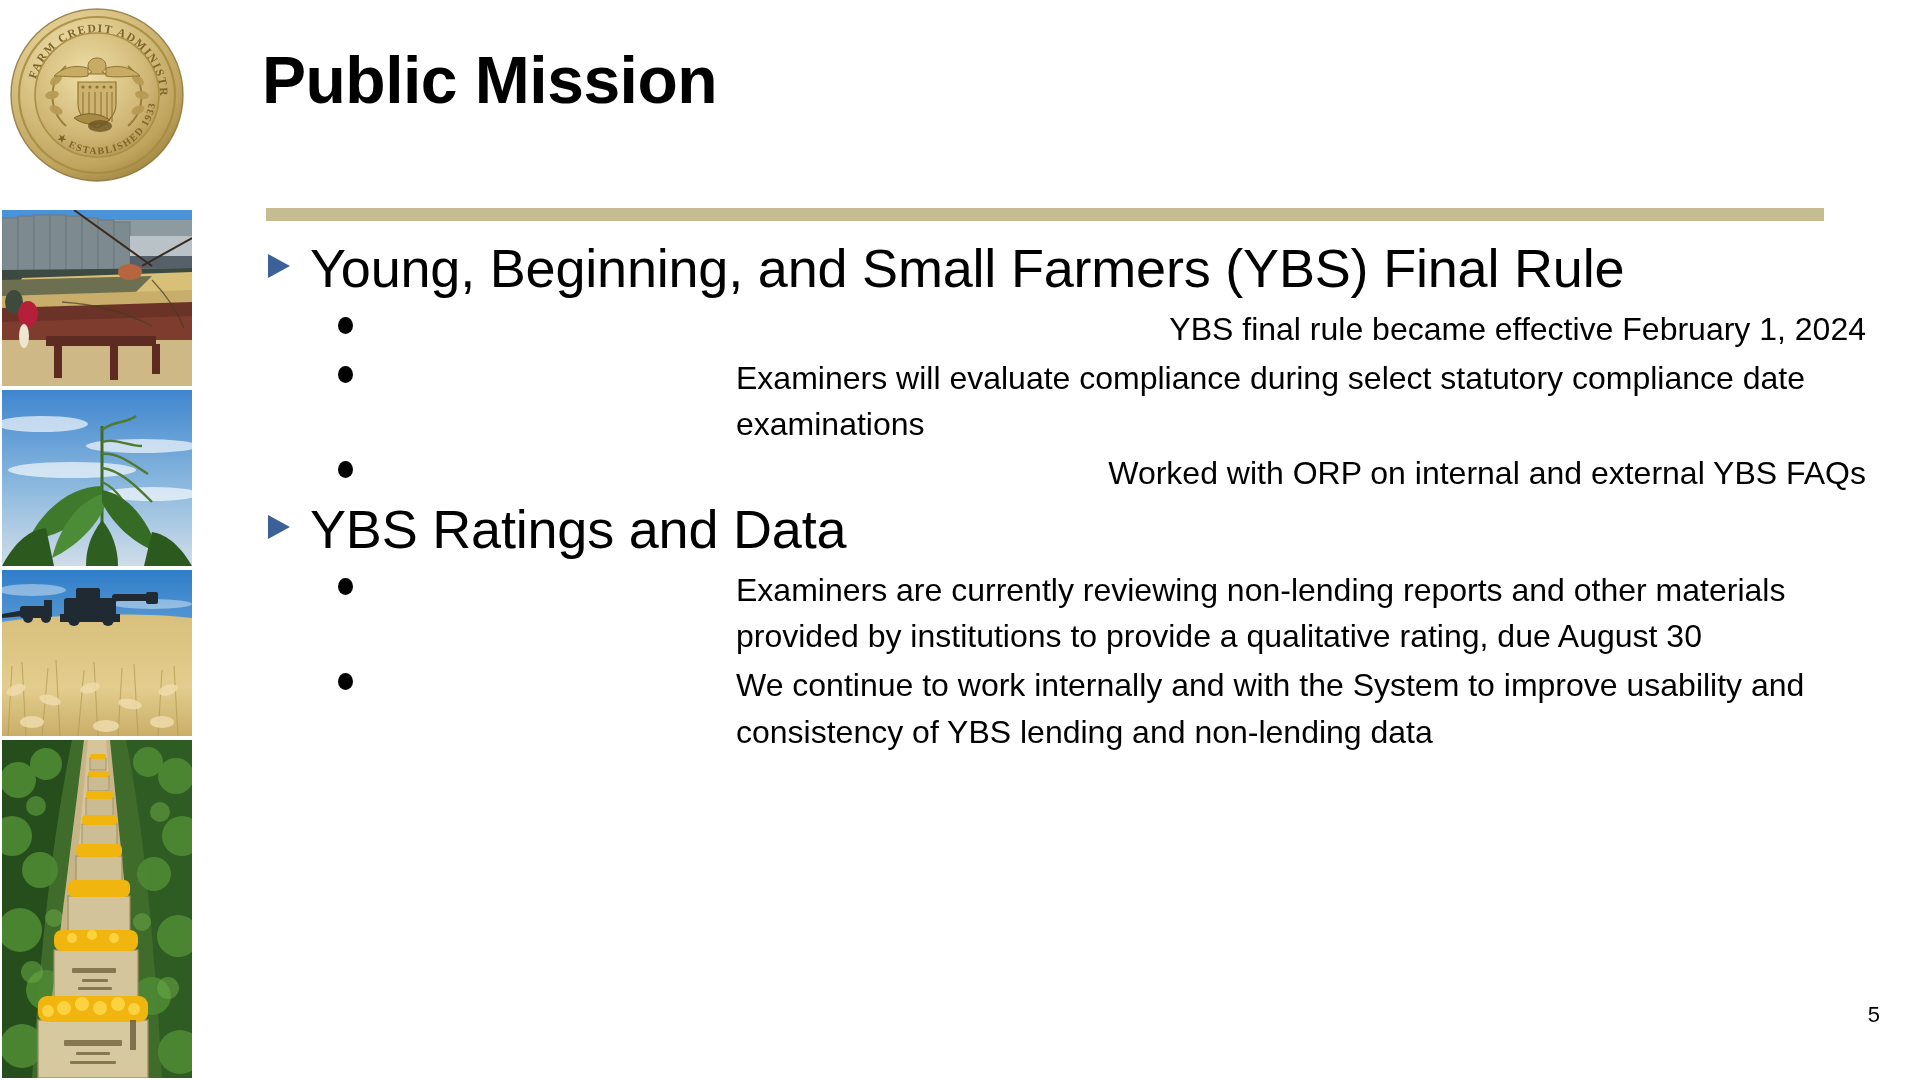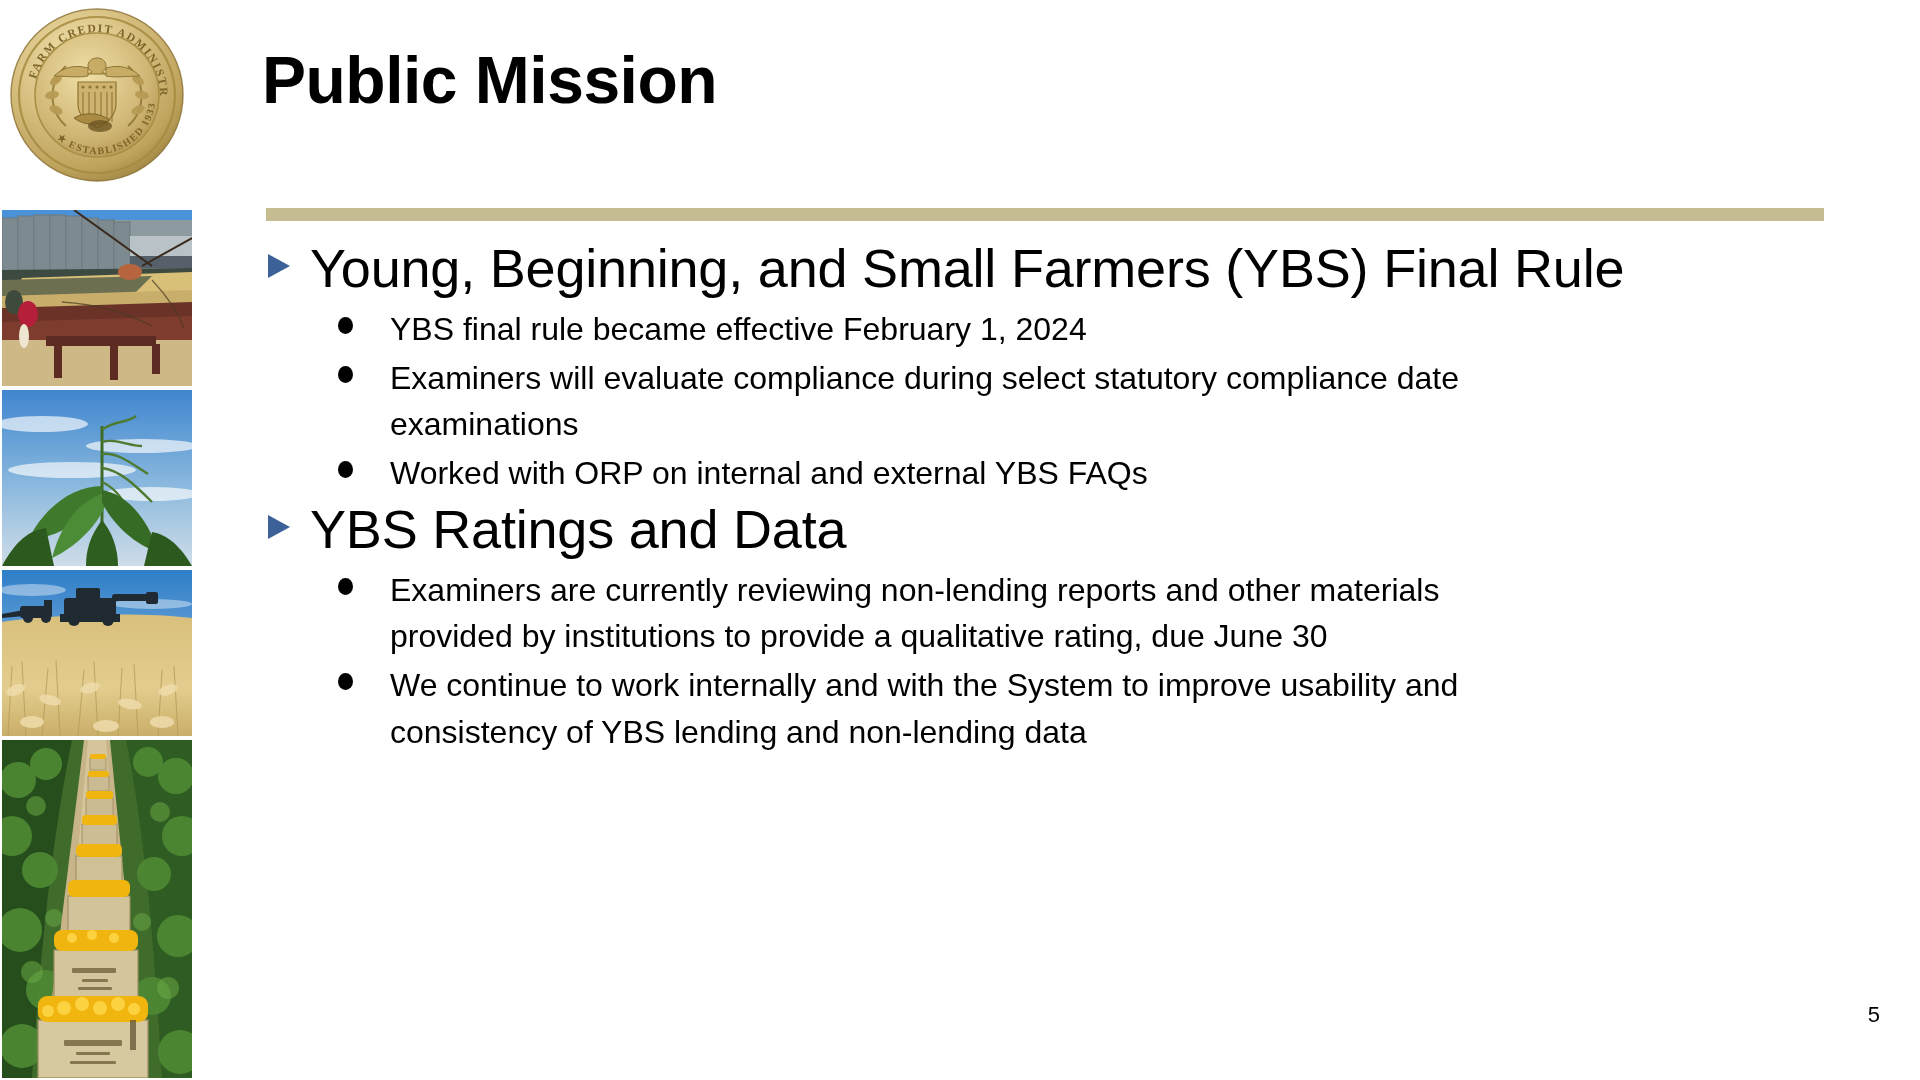--- a/index.html
+++ b/index.html
@@ -100,20 +100,21 @@
     line-height: 1.22;
     letter-spacing: -0.2px;
   }
 
   
   .lvl2 {
     display: flex;
     align-items: flex-start;
     margin-top: 2px;
     padding-left: 72px;
+    justify-content: space-between;
   }
   .dot {
     flex: 0 0 auto;
     width: 16px;
     margin-right: 36px;
     padding-top: 11px;
   }
   .dot span {
     display: block;
     width: 15px; height: 17px;
@@ -479,21 +480,21 @@
           <polygon points="2,2 24,14 2,26" fill="#3C6198"></polygon>
         </svg>
     </div>
     <div class="lvl1-text">YBS Ratings and Data</div>
   </div>
 
   <div class="lvl2">
     <div class="dot">
         <span></span>
       </div>
-    <div class="lvl2-text">Examiners are currently reviewing non-lending reports and other materials provided by institutions to provide a qualitative rating, due June 30</div>
+    <div class="lvl2-text">Examiners are currently reviewing non-lending reports and other materials provided by institutions to provide a qualitative rating, due August 30</div>
   </div>
   <div class="lvl2">
     <div class="dot">
         <span></span>
       </div>
     <div class="lvl2-text">We continue to work internally and with the System to improve usability and consistency of YBS lending and non-lending data</div>
   </div>
 
 </div>
 

